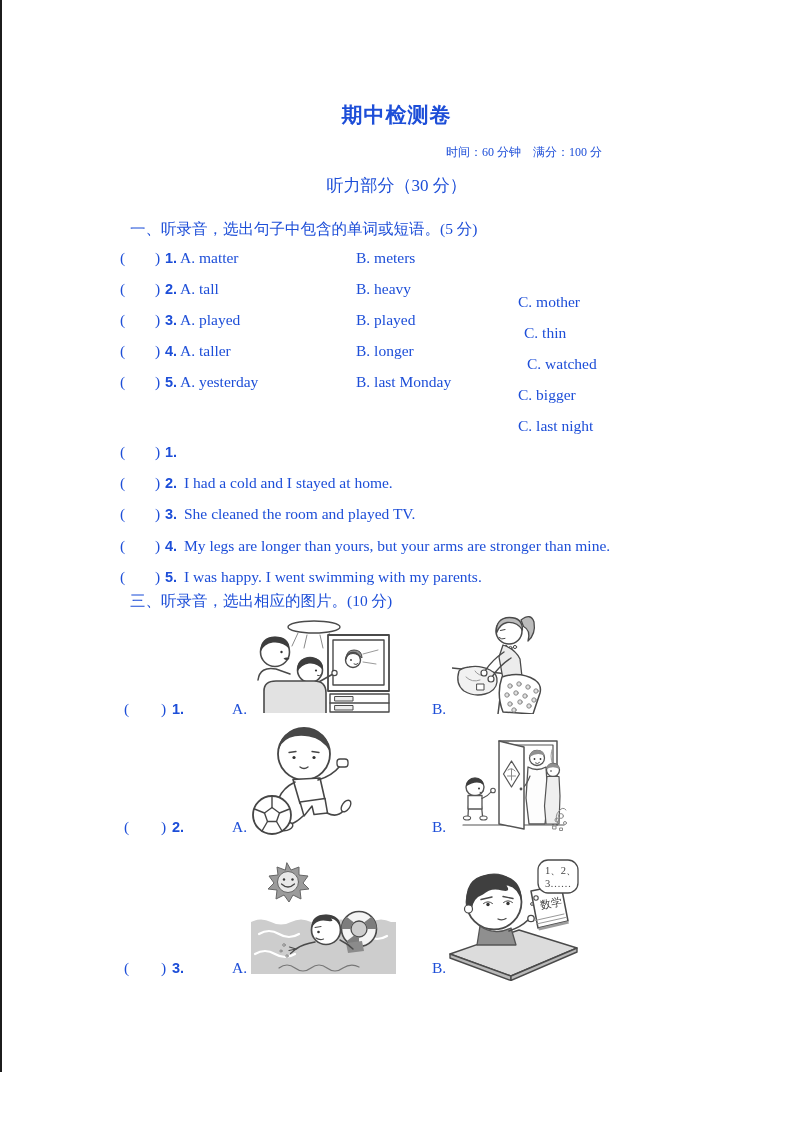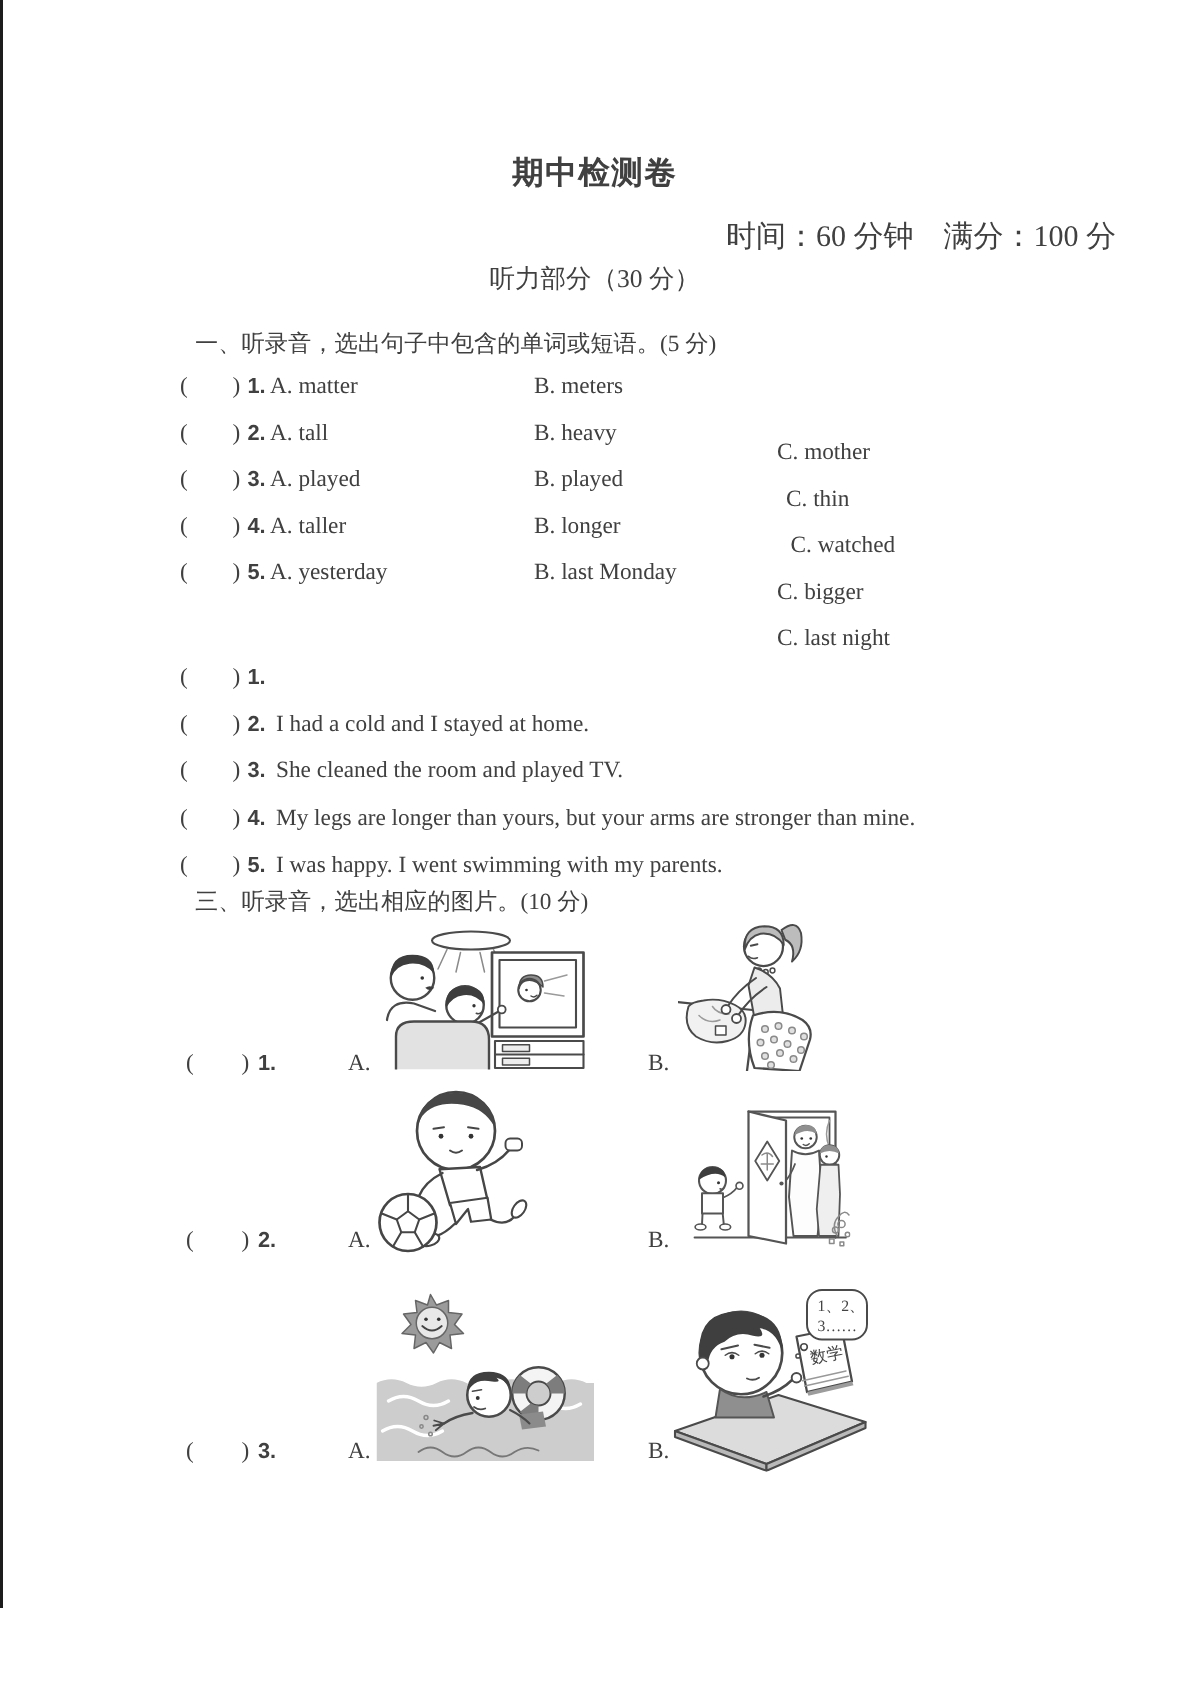--- a/index.html
+++ b/index.html
@@ -2,31 +2,31 @@
 <html><head>
 <meta charset="utf-8">
 <style>
   html,body{margin:0;padding:0;background:#ffffff;}
   .page{
     position:relative;
     width:793px;height:1072px;
     background:#ffffff;
     overflow:hidden;
     font-family:"Liberation Serif","DejaVu Serif",serif;
-    color:#404040;
+    color:#1d4ed8;
     text-decoration:underline;
   }
   .abs{position:absolute;}
   .scan-border{left:0;top:0;width:2px;height:1122px;background:#1c1c1c;}
   .title{
     left:0;top:101px;width:100%;text-align:center;
     font-size:21px;font-weight:bold;letter-spacing:1px;
     font-family:"Liberation Sans","DejaVu Sans",sans-serif;
   }
-  .meta{left:484px;top:144px;font-size:20px;white-space:nowrap;}
+  .meta{left:446px;top:144px;font-size:12px;white-space:nowrap;}
   .listening{left:0;top:174px;width:100%;text-align:center;font-size:17px;white-space:nowrap;}
   .heading{left:118px;font-size:15.5px;white-space:nowrap;margin-left:12px;}
   .line{left:0;top:0;width:100%;height:22px;font-size:15.5px;}
   .line span{position:absolute;top:0;white-space:nowrap;}
   .num{
     font-family:"Liberation Sans","DejaVu Sans",sans-serif;
     font-weight:bold;font-size:14.5px;top:1px !important;
   }
   
   .c-po{left:120px;} .c-pc{left:155px;} .c-n{left:165px;}

